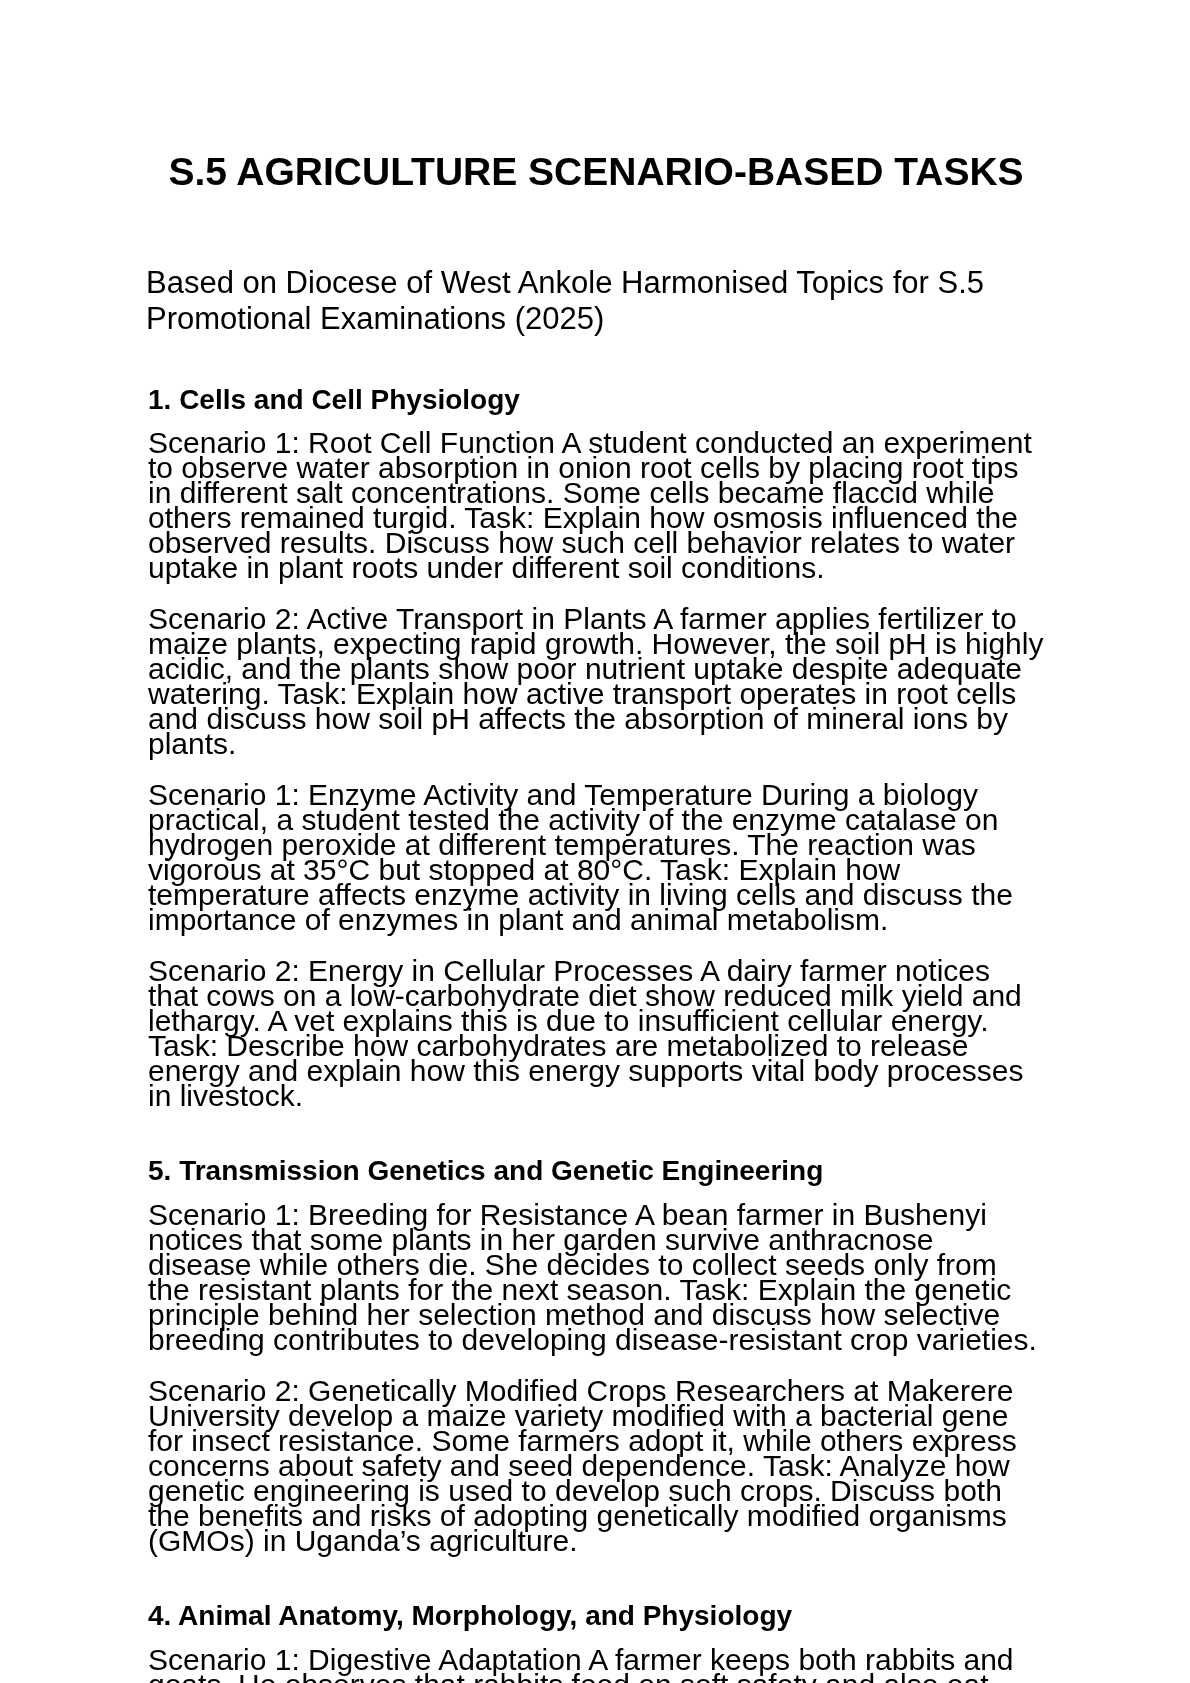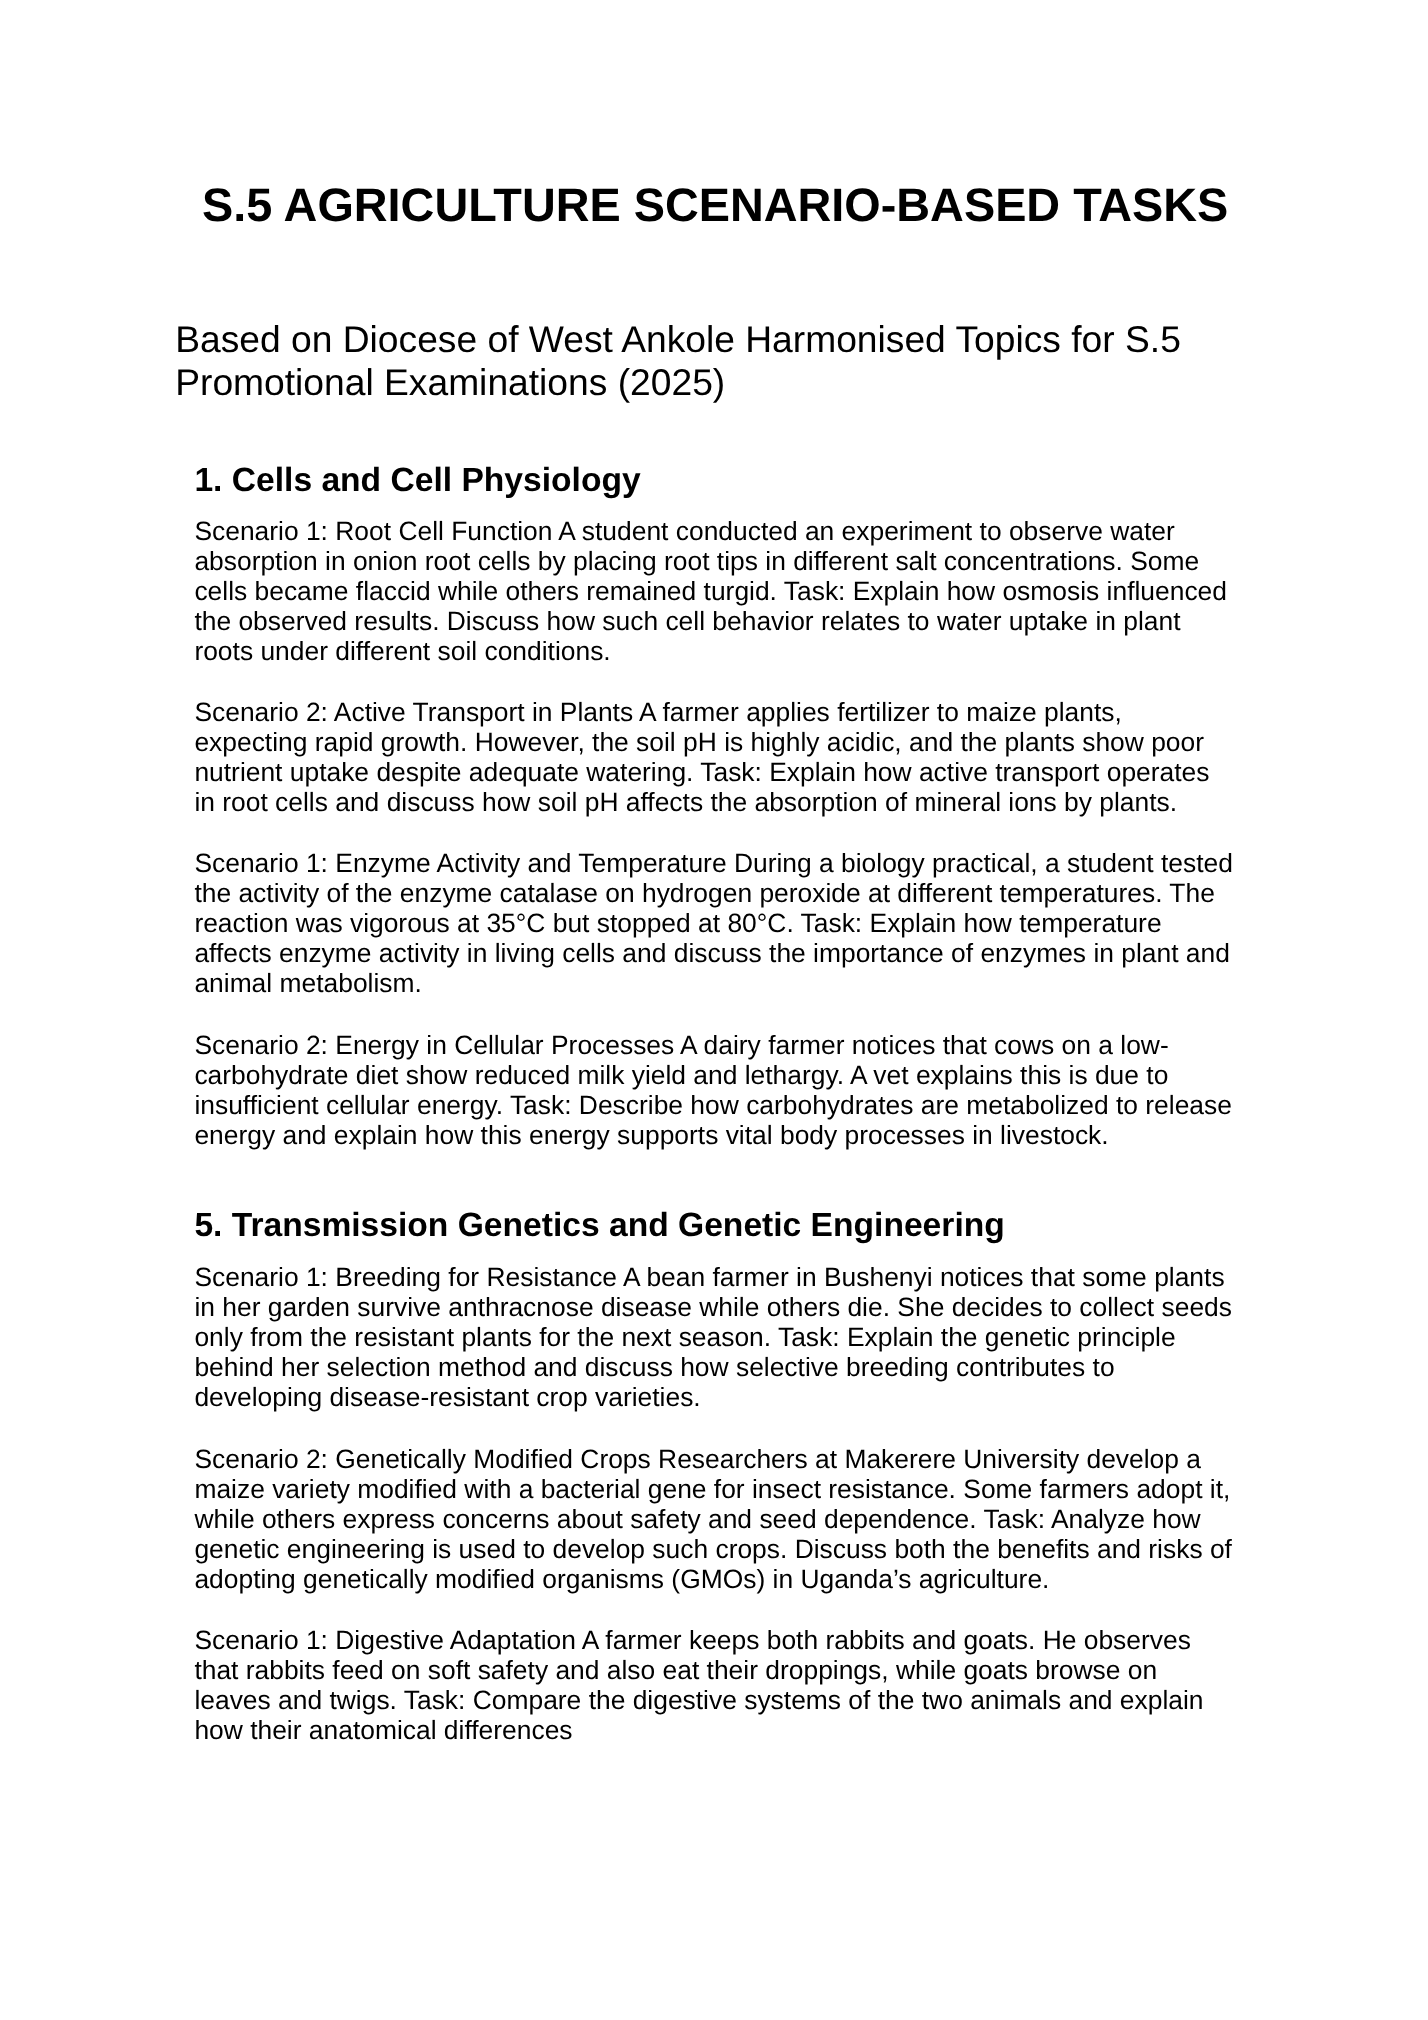--- a/index.html
+++ b/index.html
@@ -28,30 +28,30 @@
     line-height: 1.15;
     margin: 0 0 70px 0;
   }
   .doc-subtitle {
     font-size: 31px;
     font-weight: normal;
     line-height: 1.16;
     margin: 0 0 12px 0;
   }
   .doc-section {
-    margin: 16px;
+    margin: 2px;
   }
   .section-heading {
     font-size: 28px;
     font-weight: bold;
     line-height: 1.2;
     margin: 46px 0 14px 0;
   }
   .body-para {
-    font-size: 22px;
+    font-size: 30px;
     line-height: 25px;
     margin: 0 0 26px 0;
   }
 </style>
 </head>
 <body>
 
 <div class="page">
 
   <h1 class="doc-title">S.5 AGRICULTURE SCENARIO-BASED TASKS</h1>
@@ -69,16 +69,17 @@
     <p class="body-para">Scenario 2: Energy in Cellular Processes A dairy farmer notices that cows on a low-carbohydrate diet show reduced milk yield and lethargy. A vet explains this is due to insufficient cellular energy. Task: Describe how carbohydrates are metabolized to release energy and explain how this energy supports vital body processes in livestock.</p>
   </section>
 
   <section class="doc-section">
     <h3 class="section-heading">5. Transmission Genetics and Genetic Engineering</h3>
     <p class="body-para">Scenario 1: Breeding for Resistance A bean farmer in Bushenyi notices that some plants in her garden survive anthracnose disease while others die. She decides to collect seeds only from the resistant plants for the next season. Task: Explain the genetic principle behind her selection method and discuss how selective breeding contributes to developing disease-resistant crop varieties.</p>
     <p class="body-para">Scenario 2: Genetically Modified Crops Researchers at Makerere University develop a maize variety modified with a bacterial gene for insect resistance. Some farmers adopt it, while others express concerns about safety and seed dependence. Task: Analyze how genetic engineering is used to develop such crops. Discuss both the benefits and risks of adopting genetically modified organisms (GMOs) in Uganda’s agriculture.</p>
   </section>
 
   <section class="doc-section">
+    <h3 class="section-heading">4. Animal Anatomy, Morphology, and Physiology</h3>
     <p class="body-para">Scenario 1: Digestive Adaptation A farmer keeps both rabbits and goats. He observes that rabbits feed on soft safety and also eat their droppings, while goats browse on leaves and twigs. Task: Compare the digestive systems of the two animals and explain how their anatomical differences</p>
   </section>
 
 </div>
 
 </body></html>

